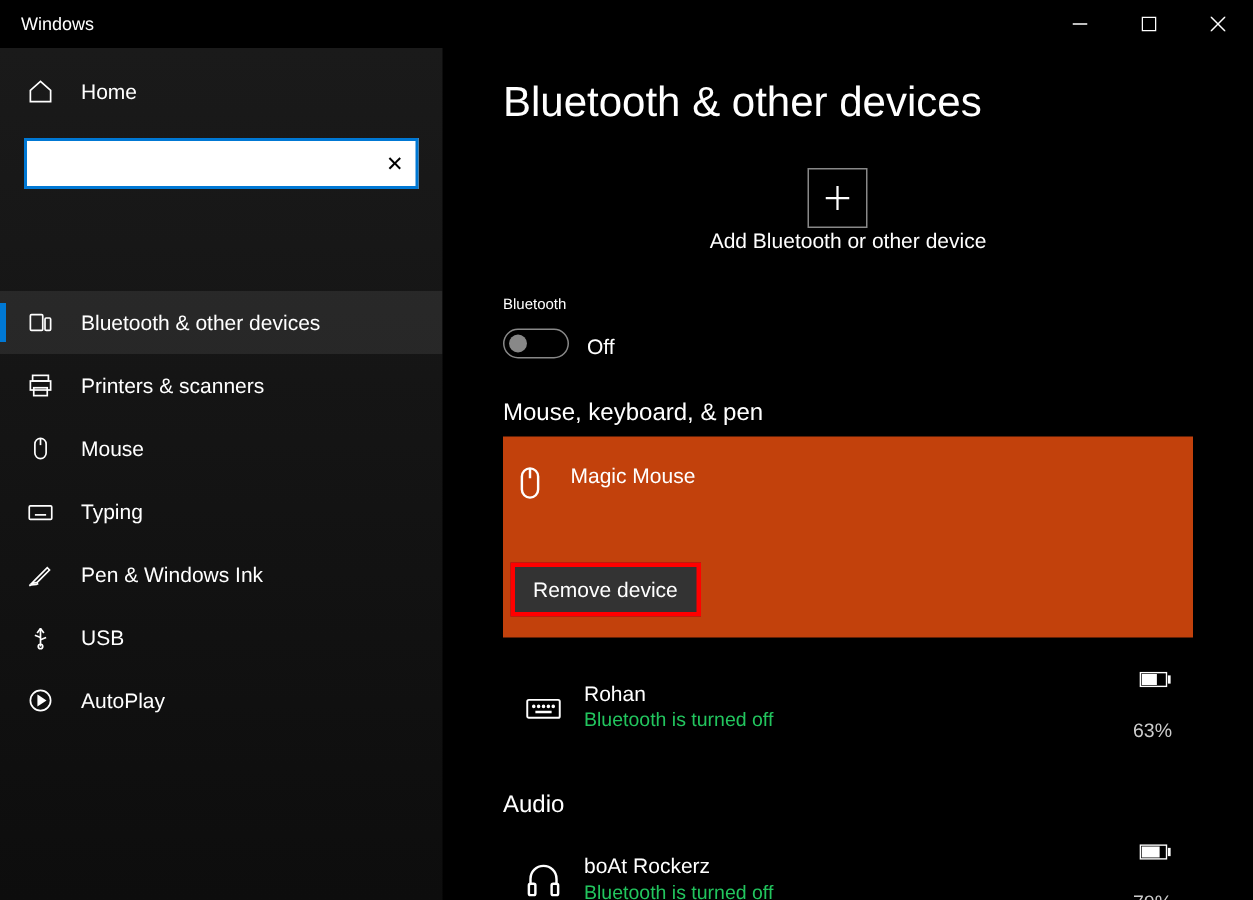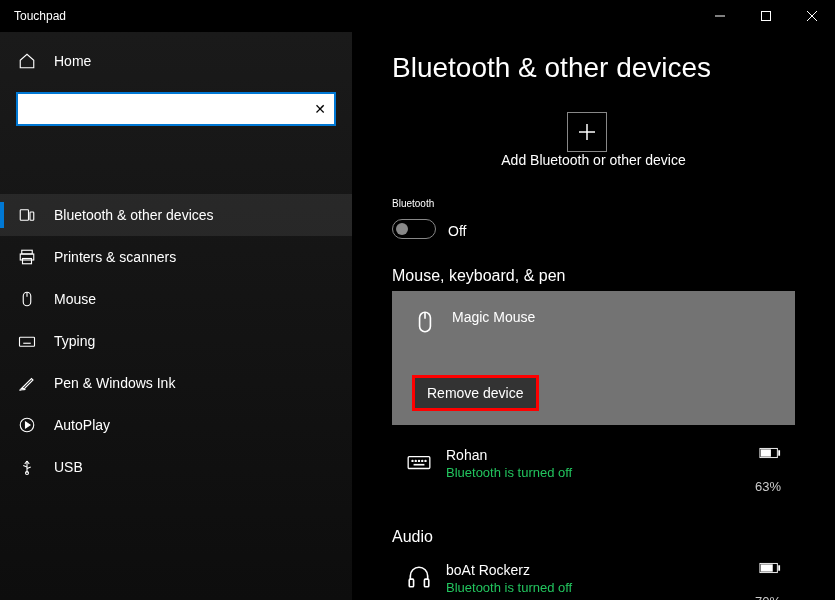--- a/index.html
+++ b/index.html
@@ -6,21 +6,21 @@
     body { width: 835px; height: 600px; background: #000; color: #fff; overflow: hidden; display: flex; flex-direction: column; }
     
     .titlebar { height: 32px; display: flex; align-items: center; padding-left: 14px; background: #000; }
     .titlebar-title { font-size: 12px; color: #fff; }
     .titlebar-controls { margin-left: auto; display: flex; }
     .titlebar-btn { width: 46px; height: 32px; display: flex; align-items: center; justify-content: center; color: #fff; }
     .titlebar-btn svg { width: 10px; height: 10px; }
     
     .content { flex: 1; display: flex; overflow: hidden; }
     
-    .sidebar { width: 352px; background: linear-gradient(180deg, #1a1a1a 0%, #0d0d0d 100%); padding: 10px 0; overflow-y: auto; }
+    .sidebar { width: 295px; background: linear-gradient(180deg, #1a1a1a 0%, #0d0d0d 100%); padding: 10px 0; overflow-y: auto; }
     .home-item { display: flex; align-items: center; padding: 10px 18px; margin-bottom: 12px; }
     .home-item .icon { width: 18px; height: 18px; margin-right: 18px; }
     .home-item span { font-size: 14px; }
     
     .search-box { margin: 0 16px 20px 16px; height: 34px; background: #fff; border: 2px solid #0078d4; display: flex; align-items: center; padding: 0 8px; }
     .search-box input { flex: 1; border: none; outline: none; background: transparent; color: #000; font-size: 14px; }
     .search-clear { color: #000; font-size: 14px; cursor: pointer; }
     
     .nav-item { display: flex; align-items: center; padding: 12px 18px; font-size: 14px; cursor: pointer; position: relative; }
     .nav-item.active { background: rgba(255,255,255,0.08); }
@@ -37,43 +37,43 @@
     
     .bt-section { margin-bottom: 28px; }
     .bt-label { font-size: 10px; margin-bottom: 10px; }
     .toggle { display: flex; align-items: flex-end; gap: 12px; }
     .toggle-track { width: 44px; height: 20px; border: 1px solid #888; border-radius: 10px; position: relative; cursor: pointer; }
     .toggle-thumb { width: 12px; height: 12px; background: #888; border-radius: 50%; position: absolute; top: 3px; left: 3px; }
     .toggle-state { font-size: 14px; }
     
     .section-header { font-size: 16px; font-weight: 400; margin-bottom: 6px; }
     
-    .device-card { background: #737373; padding: 18px 20px; margin-bottom: 12px; }
+    .device-card { background: #c2410c; padding: 18px 5px; margin-bottom: 12px; }
     .device-card.selected { padding-bottom: 14px; }
     .device-top { display: flex; align-items: flex-start; }
     .device-icon { width: 26px; height: 26px; margin-right: 14px; flex-shrink: 0; }
     .device-info { flex: 1; }
     .device-name { font-size: 14px; margin-bottom: 2px; }
     .device-status { font-size: 13px; color: #22c55e; }
     .device-battery { display: flex; flex-direction: column; align-items: flex-end; gap: 20px; }
     .battery-icon { width: 22px; height: 12px; }
     .battery-pct { font-size: 13px; color: #ccc; }
     .remove-row { display: flex; justify-content: flex-start; margin-top: 40px; }
     .remove-btn { border: 3px solid #ff0000; background: #333; color: #fff; padding: 7px 12px; font-size: 14px; cursor: pointer; }
     
-    .device-row { display: flex; align-items: flex-start; padding: 10px 14px; }
+    .device-row { display: flex; align-items: center; padding: 10px 14px; }
     .device-row .device-icon { margin-top: 2px; }
     
     .audio-section { margin-top: 24px; }
   </style>
 </head>
 <body>
 
 <div class="titlebar">
-  <span class="titlebar-title">Touchpad</span>
+  <span class="titlebar-title">Windows</span>
   <div class="titlebar-controls">
     <div class="titlebar-btn">
         <svg viewBox="0 0 10 10">
           <line x1="0" y1="5" x2="10" y2="5" stroke="#fff" stroke-width="1"></line>
         </svg>
       </div>
     <div class="titlebar-btn">
         <svg viewBox="0 0 10 10">
           <rect x="0.5" y="0.5" width="9" height="9" stroke="#fff" fill="none" stroke-width="1"></rect>
         </svg>
@@ -133,33 +133,33 @@
     </div>
     <div class="nav-item">
       <svg class="icon" viewBox="0 0 24 24" fill="none" stroke="#fff" stroke-width="1.5">
           <path d="M4 20 L7 17 L18 6 L20 8 L9 19 L4 20 Z"></path>
           <path d="M2 22 C5 20 7 22 10 20"></path>
         </svg>
       <span>Pen &amp; Windows Ink</span>
     </div>
     <div class="nav-item">
       <svg class="icon" viewBox="0 0 24 24" fill="none" stroke="#fff" stroke-width="1.5">
-          <circle cx="12" cy="12" r="9"></circle>
-          <polygon points="10,8 16,12 10,16" fill="#fff"></polygon>
-        </svg>
-      <span>AutoPlay</span>
-    </div>
-    <div class="nav-item">
-      <svg class="icon" viewBox="0 0 24 24" fill="none" stroke="#fff" stroke-width="1.5">
           <line x1="12" y1="4" x2="12" y2="20"></line>
           <circle cx="12" cy="20" r="2"></circle>
           <path d="M12 4 L9 8 M12 4 L15 8"></path>
           <path d="M12 12 L7 10 M12 14 L17 12"></path>
         </svg>
       <span>USB</span>
+    </div>
+    <div class="nav-item">
+      <svg class="icon" viewBox="0 0 24 24" fill="none" stroke="#fff" stroke-width="1.5">
+          <circle cx="12" cy="12" r="9"></circle>
+          <polygon points="10,8 16,12 10,16" fill="#fff"></polygon>
+        </svg>
+      <span>AutoPlay</span>
     </div>
   </div>
 
   <div class="main">
     <h1 class="page-title">Bluetooth &amp; other devices</h1>
 
     <div class="add-device">
       <div class="plus-box">
         <svg viewBox="0 0 16 16">
             <line x1="8" y1="0" x2="8" y2="16" stroke="#fff" stroke-width="1.5"></line>

